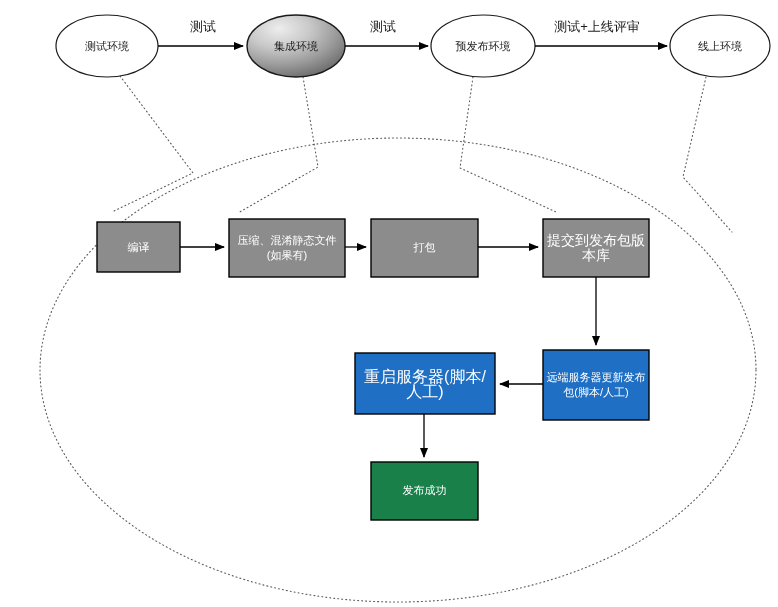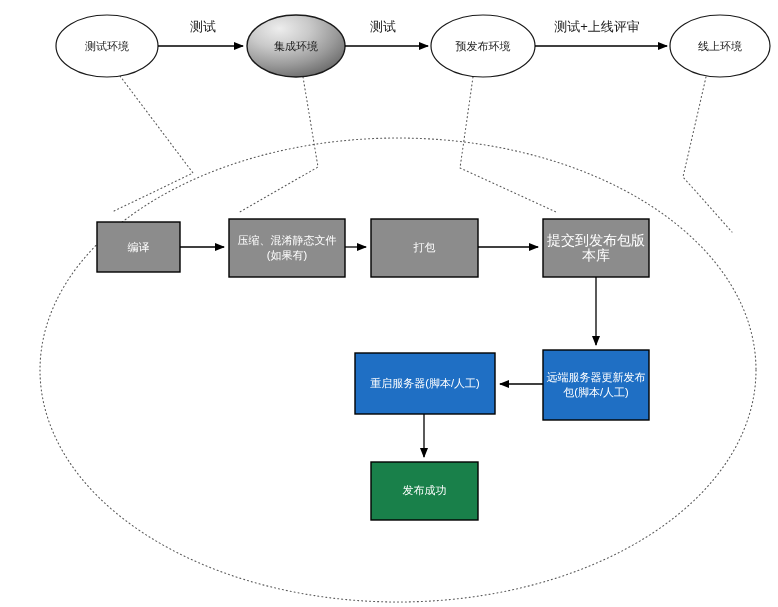--- a/index.html
+++ b/index.html
@@ -178,21 +178,21 @@
           <div xmlns="http://www.w3.org/1999/xhtml" style="width:102px;height:64px;display:flex;align-items:center;justify-content:center;
                       font-family:'Liberation Sans','DejaVu Sans',sans-serif;font-size:11px;
                       line-height:15px;color:#ffffff;text-align:center;">远端服务器更新发布包(脚本/人工)</div>
         </foreignObject>
       </g>
 
       <g>
         <rect class="box box-blue" x="355" y="353" width="140" height="61"></rect>
         <foreignObject x="357" y="356" width="136" height="55">
           <div xmlns="http://www.w3.org/1999/xhtml" style="width:136px;height:55px;display:flex;align-items:center;justify-content:center;
-                      font-family:'Liberation Sans','DejaVu Sans',sans-serif;font-size:11px;
+                      font-family:'Liberation Sans','DejaVu Sans',sans-serif;font-size:16px;
                       line-height:15px;color:#ffffff;text-align:center;">重启服务器(脚本/人工)</div>
         </foreignObject>
       </g>
 
       <g>
         <rect class="box box-green" x="371" y="462" width="107" height="58"></rect>
         <text class="node-label node-label-light" x="424.5" y="491">发布成功</text>
       </g>
 
     </g>

